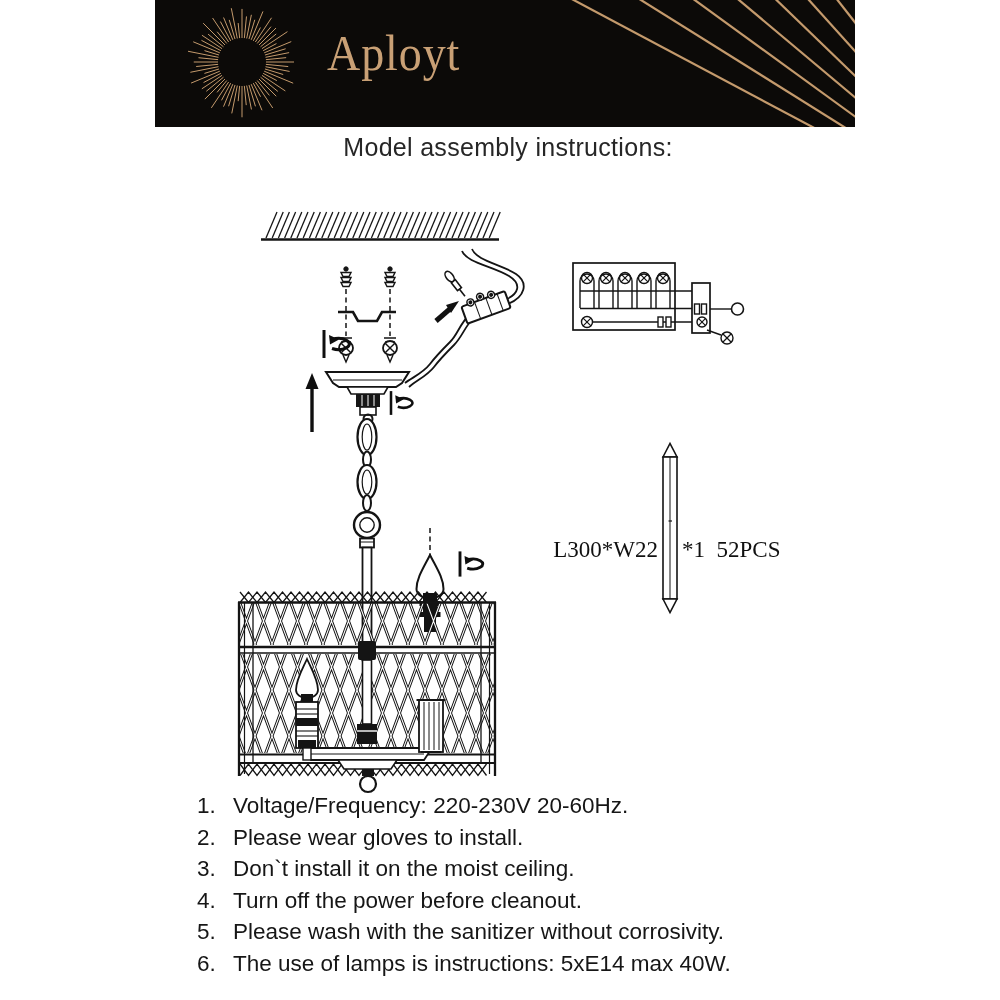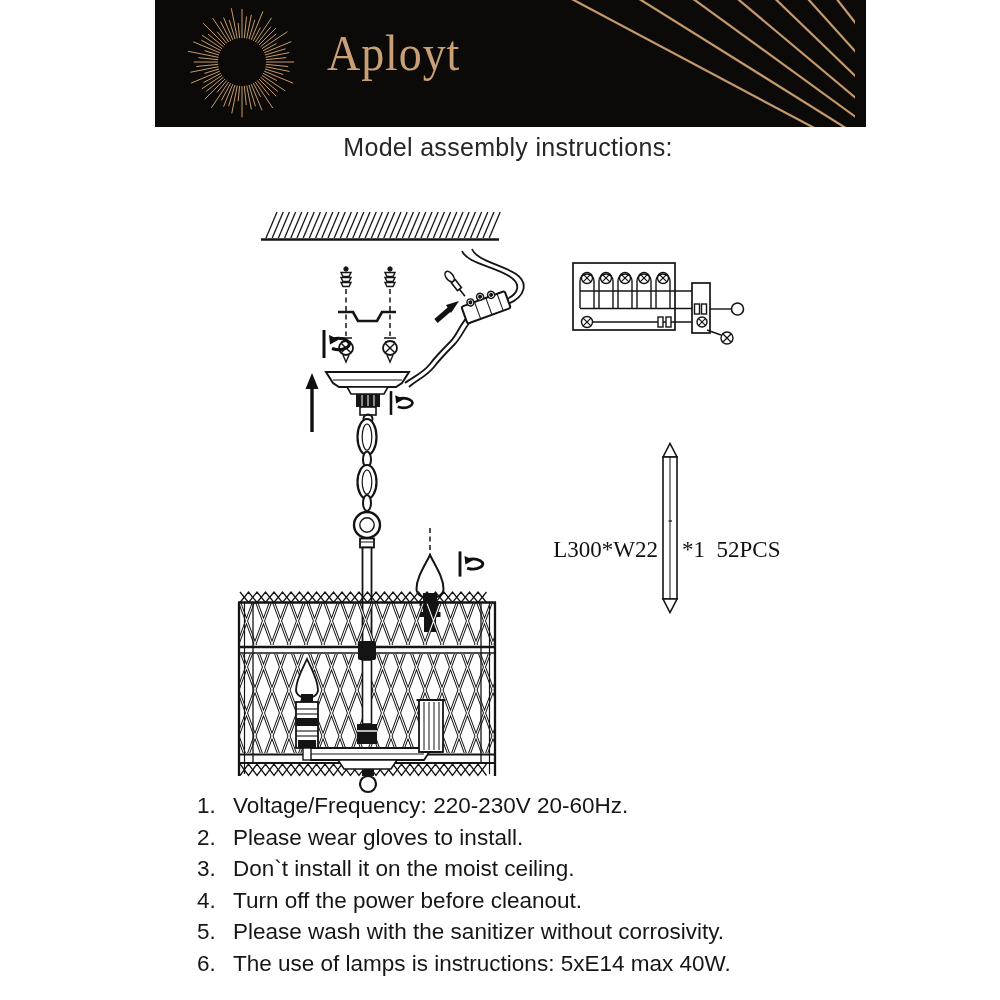--- a/index.html
+++ b/index.html
@@ -1,19 +1,19 @@
 <!DOCTYPE html>
 <html><head>
 <meta charset="utf-8">
 <style>
   html,body{margin:0;padding:0;background:#ffffff;}
   .page{position:relative;width:1000px;height:1000px;background:#ffffff;overflow:hidden;
         font-family:"Liberation Sans",sans-serif;color:#191919;}
   
-  .banner{position:absolute;left:155px;top:0;width:700px;height:127px;background:#0c0a08;overflow:hidden;padding-left:11px;}
+  .banner{position:absolute;left:155px;top:0;width:700px;height:127px;background:#0c0a08;overflow:hidden;}
   .banner svg{position:absolute;left:0;top:0;}
   .brand{position:absolute;left:172px;top:24px;font-family:"Liberation Serif",serif;
          font-size:50px;font-weight:400;color:#c9a075;letter-spacing:1px;
          transform:scaleX(.92);transform-origin:left top;white-space:nowrap;}
   
   .title-block{position:absolute;left:8px;top:133px;width:1000px;text-align:center;
                font-size:25px;line-height:29px;font-weight:500;color:#262626;letter-spacing:.3px;}
   
   .drawing{position:absolute;left:0;top:0;width:1000px;height:1000px;}
   

